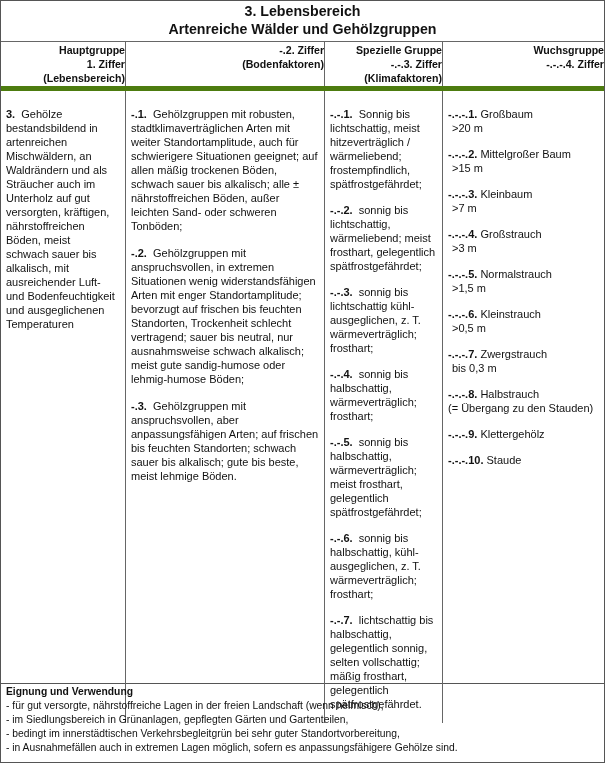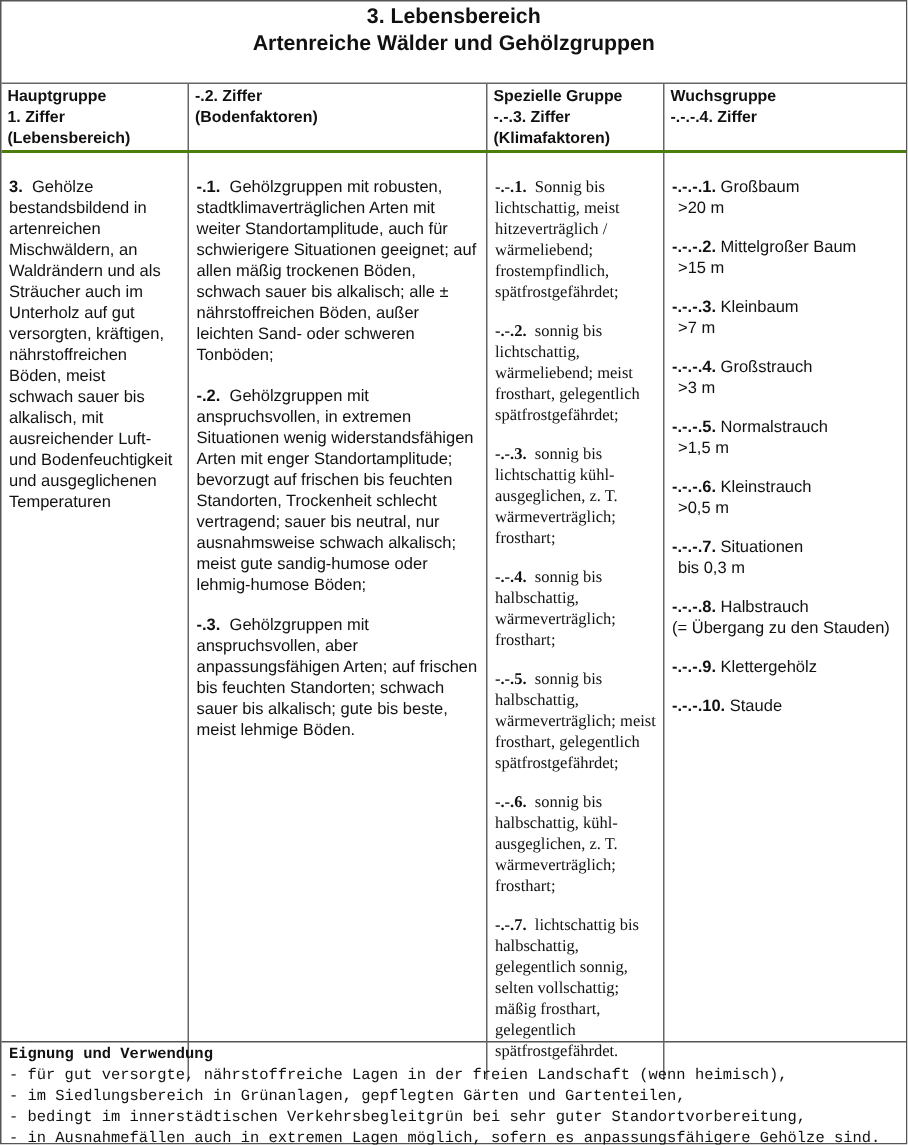--- a/index.html
+++ b/index.html
@@ -14,37 +14,38 @@
       font-family: "Liberation Sans", sans-serif;
       color: #111111;
     }
     .sheet {
       position: relative;
       width: 603px;
       height: 761px;
       border: 1px solid #555555;
     }
     .title-box {
-      height: 55px;
+      height: 41px;
       border-bottom: 1px solid #666666;
       text-align: center;
       font-weight: bold;
       font-size: 14.2px;
       line-height: 18px;
       padding-top: 1px;
       box-sizing: border-box;
     }
     .title-box div { white-space: nowrap; }
     .grid {
       display: grid;
       grid-template-columns: 125px 199px 118px 1fr;
     }
     .hdr-row {
       height: 44px;
-      border-bottom: 2px solid #4d7c0f;
+      border-bottom: 5px solid #4d7c0f;
+      text-align: right;
     }
     .hdr-cell {
       font-size: 10.6px;
       line-height: 14px;
       font-weight: bold;
       padding: 1px 0 0 4px;
       border-right: 1px solid #666666;
       box-sizing: border-box;
     }
     .hdr-cell:last-child { border-right: none; }
@@ -58,39 +59,39 @@
       line-height: 14px;
       padding: 16px 4px 0 5px;
       border-right: 1px solid #666666;
       box-sizing: border-box;
     }
     .body-cell:last-child { border-right: none; }
     .body-cell b { font-weight: bold; }
     .para { margin: 0 0 12px 0; }
     .col1 .para { padding-right: 6px; }
     .col2 .para { margin-bottom: 13px; }
-    .col3 .para { margin-bottom: 12px; font-family: Liberation Serif, serif; }
+    .col3 .para { margin-bottom: 12px; }
     .wuchs-item {
       display: flex;
       justify-content: center;
       white-space: nowrap;
       margin: 0 0 12px 0;
       padding-right: 2px;
       flex-direction: column;
     }
     .wuchs-item.multi { display: block; }
     .wuchs-item .lbl { }
     .wuchs-item .val { padding-left: 4px; }
     .footer {
       font-size: 10.3px;
       line-height: 14px;
       padding: 1px 0 0 5px;
     }
     .footer .ftitle { font-weight: bold; }
-    .footer div { white-space: nowrap; font-family: Liberation Mono, monospace; }
+    .footer div { white-space: nowrap; }
   </style>
 </head>
 <body>
 
 <div class="sheet">
 
   <div class="title-box">
     <div>3. Lebensbereich</div>
     <div>Artenreiche Wälder und Gehölzgruppen</div>
   </div>
@@ -157,21 +158,21 @@
       </div>
       <div class="wuchs-item">
         <span class="lbl"><b>-.-.-.5.</b> <span>Normalstrauch</span></span>
         <span class="val">&gt;1,5 m</span>
       </div>
       <div class="wuchs-item">
         <span class="lbl"><b>-.-.-.6.</b> <span>Kleinstrauch</span></span>
         <span class="val">&gt;0,5 m</span>
       </div>
       <div class="wuchs-item">
-        <span class="lbl"><b>-.-.-.7.</b> <span>Situationen</span></span>
+        <span class="lbl"><b>-.-.-.7.</b> <span>Zwergstrauch</span></span>
         <span class="val">bis 0,3 m</span>
       </div>
       <div class="wuchs-item multi">
         <div><b>-.-.-.8.</b> <span>Halbstrauch</span></div>
         <div>(= Übergang zu den Stauden)</div>
       </div>
       <div class="wuchs-item">
         <span class="lbl"><b>-.-.-.9.</b> <span>Klettergehölz</span></span>
       </div>
       <div class="wuchs-item">

